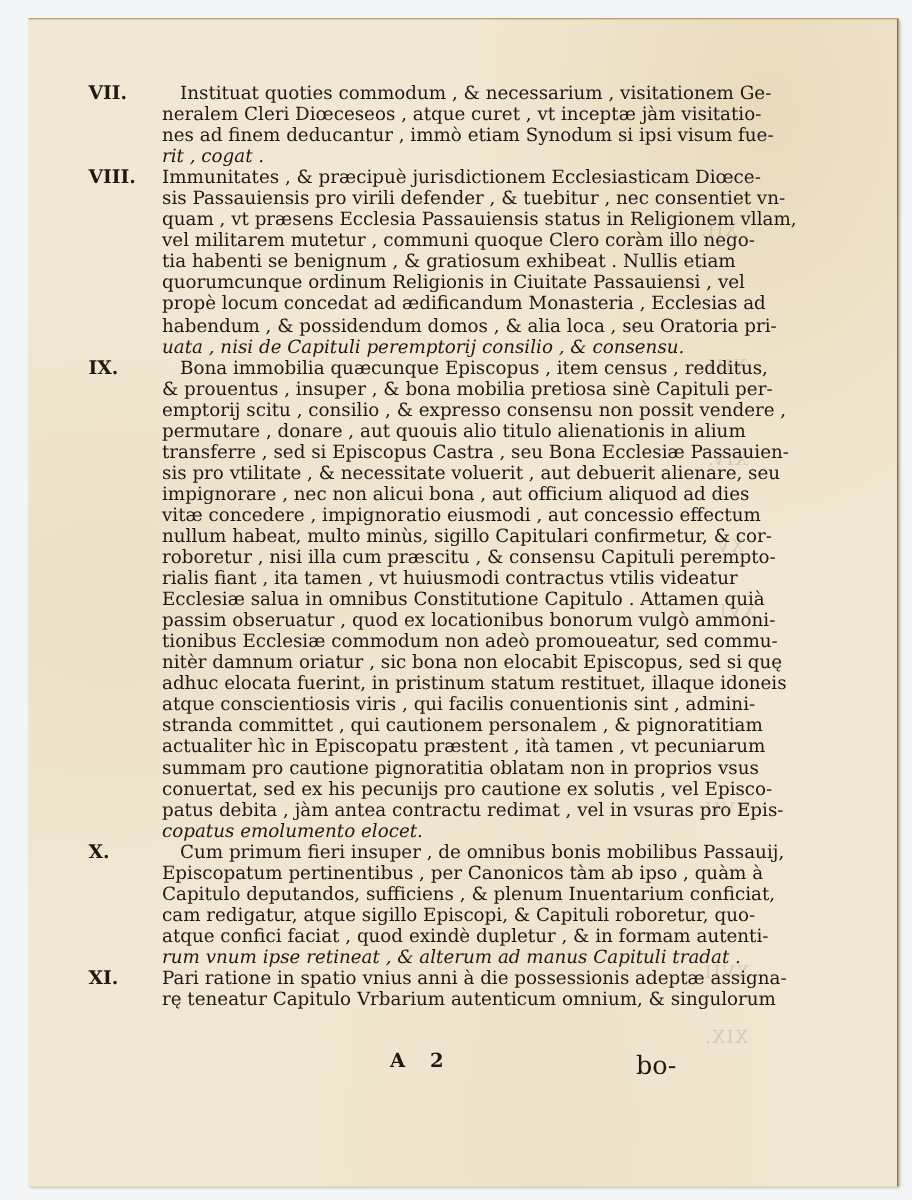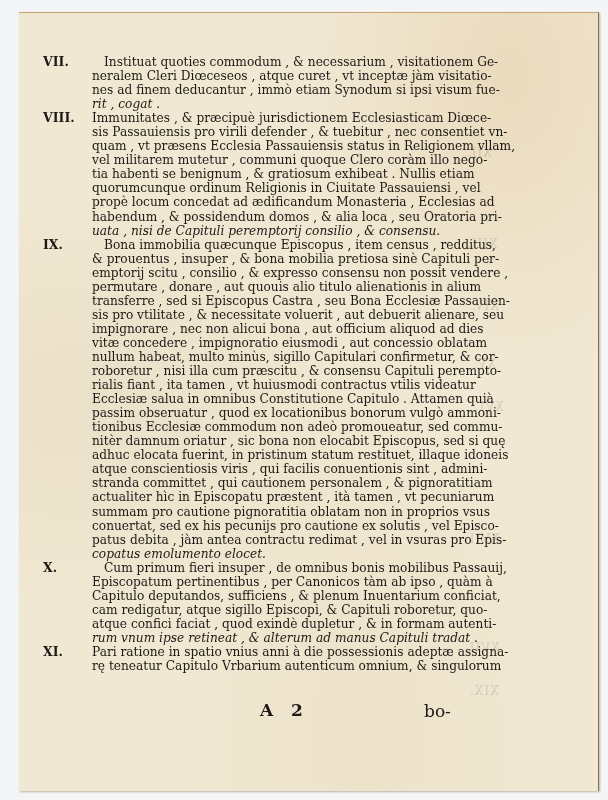--- a/index.html
+++ b/index.html
@@ -19,36 +19,36 @@
     box-shadow: 1px 1px 2px rgba(120,100,60,0.45);
     border-top:1px solid #c9a66e;
     border-right:1px solid #8a7044;
   }
   .ghost {
     position:absolute; color:rgba(120,110,95,0.22);
     font-size:12px; font-family:"DejaVu Serif", serif;
     transform:scaleX(-1); letter-spacing:1px;
   }
   .text {
-    position:absolute; left:44px; top:55px; width:418px;
+    position:absolute; left:60px; top:55px; width:418px;
     color:#1d1a15; font-size:12.2px; line-height:14.05px;
   }
   .article { position:relative; }
   .num {
     position:absolute; left:-1px; top:0; font-weight:bold; font-size:12.5px;
   }
   .line {
     display:block; white-space:nowrap; padding-left:48px;
     text-align:justify; text-align-last:justify;
   }
   .line.last { text-align-last:left;font-style:italic; }
   .line.first { padding-left:60px; }
   .sig {
     position:absolute; top:700px; left:260px; font-weight:bold;
-    font-size:17px; color:#1d1a15; letter-spacing:6px;
+    font-size:13px; color:#1d1a15; letter-spacing:6px;
   }
   .catch {
     position:absolute; top:701px; left:424px; font-size:17px; color:#1d1a15;
   }
 </style>
 </head>
 <body>
 
 <div class="page">
 
@@ -87,21 +87,21 @@
 
   <div class="article">
     <span class="num">IX.</span>
     <span class="line first">Bona immobilia quæcunque Episcopus , item census , redditus,</span>
     <span class="line">&amp; prouentus , insuper , &amp; bona mobilia pretiosa sinè Capituli per-</span>
     <span class="line">emptorij scitu , consilio , &amp; expresso consensu non possit vendere ,</span>
     <span class="line">permutare , donare , aut quouis alio titulo alienationis in alium</span>
     <span class="line">transferre , sed si Episcopus Castra , seu Bona Ecclesiæ Passauien-</span>
     <span class="line">sis pro vtilitate , &amp; necessitate voluerit , aut debuerit alienare, seu</span>
     <span class="line">impignorare , nec non alicui bona , aut officium aliquod ad dies</span>
-    <span class="line">vitæ concedere , impignoratio eiusmodi , aut concessio oblatam</span>
+    <span class="line">vitæ concedere , impignoratio eiusmodi , aut concessio effectum</span>
     <span class="line">nullum habeat, multo minùs, sigillo Capitulari confirmetur, &amp; cor-</span>
     <span class="line">roboretur , nisi illa cum præscitu , &amp; consensu Capituli perempto-</span>
     <span class="line">rialis fiant , ita tamen , vt huiusmodi contractus vtilis videatur</span>
     <span class="line">Ecclesiæ salua in omnibus Constitutione Capitulo . Attamen quià</span>
     <span class="line">passim obseruatur , quod ex locationibus bonorum vulgò ammoni-</span>
     <span class="line">tionibus Ecclesiæ commodum non adeò promoueatur, sed commu-</span>
     <span class="line">nitèr damnum oriatur , sic bona non elocabit Episcopus, sed si quę</span>
     <span class="line">adhuc elocata fuerint, in pristinum statum restituet, illaque idoneis</span>
     <span class="line">atque conscientiosis viris , qui facilis conuentionis sint , admini-</span>
     <span class="line">stranda committet , qui cautionem personalem , &amp; pignoratitiam</span>

